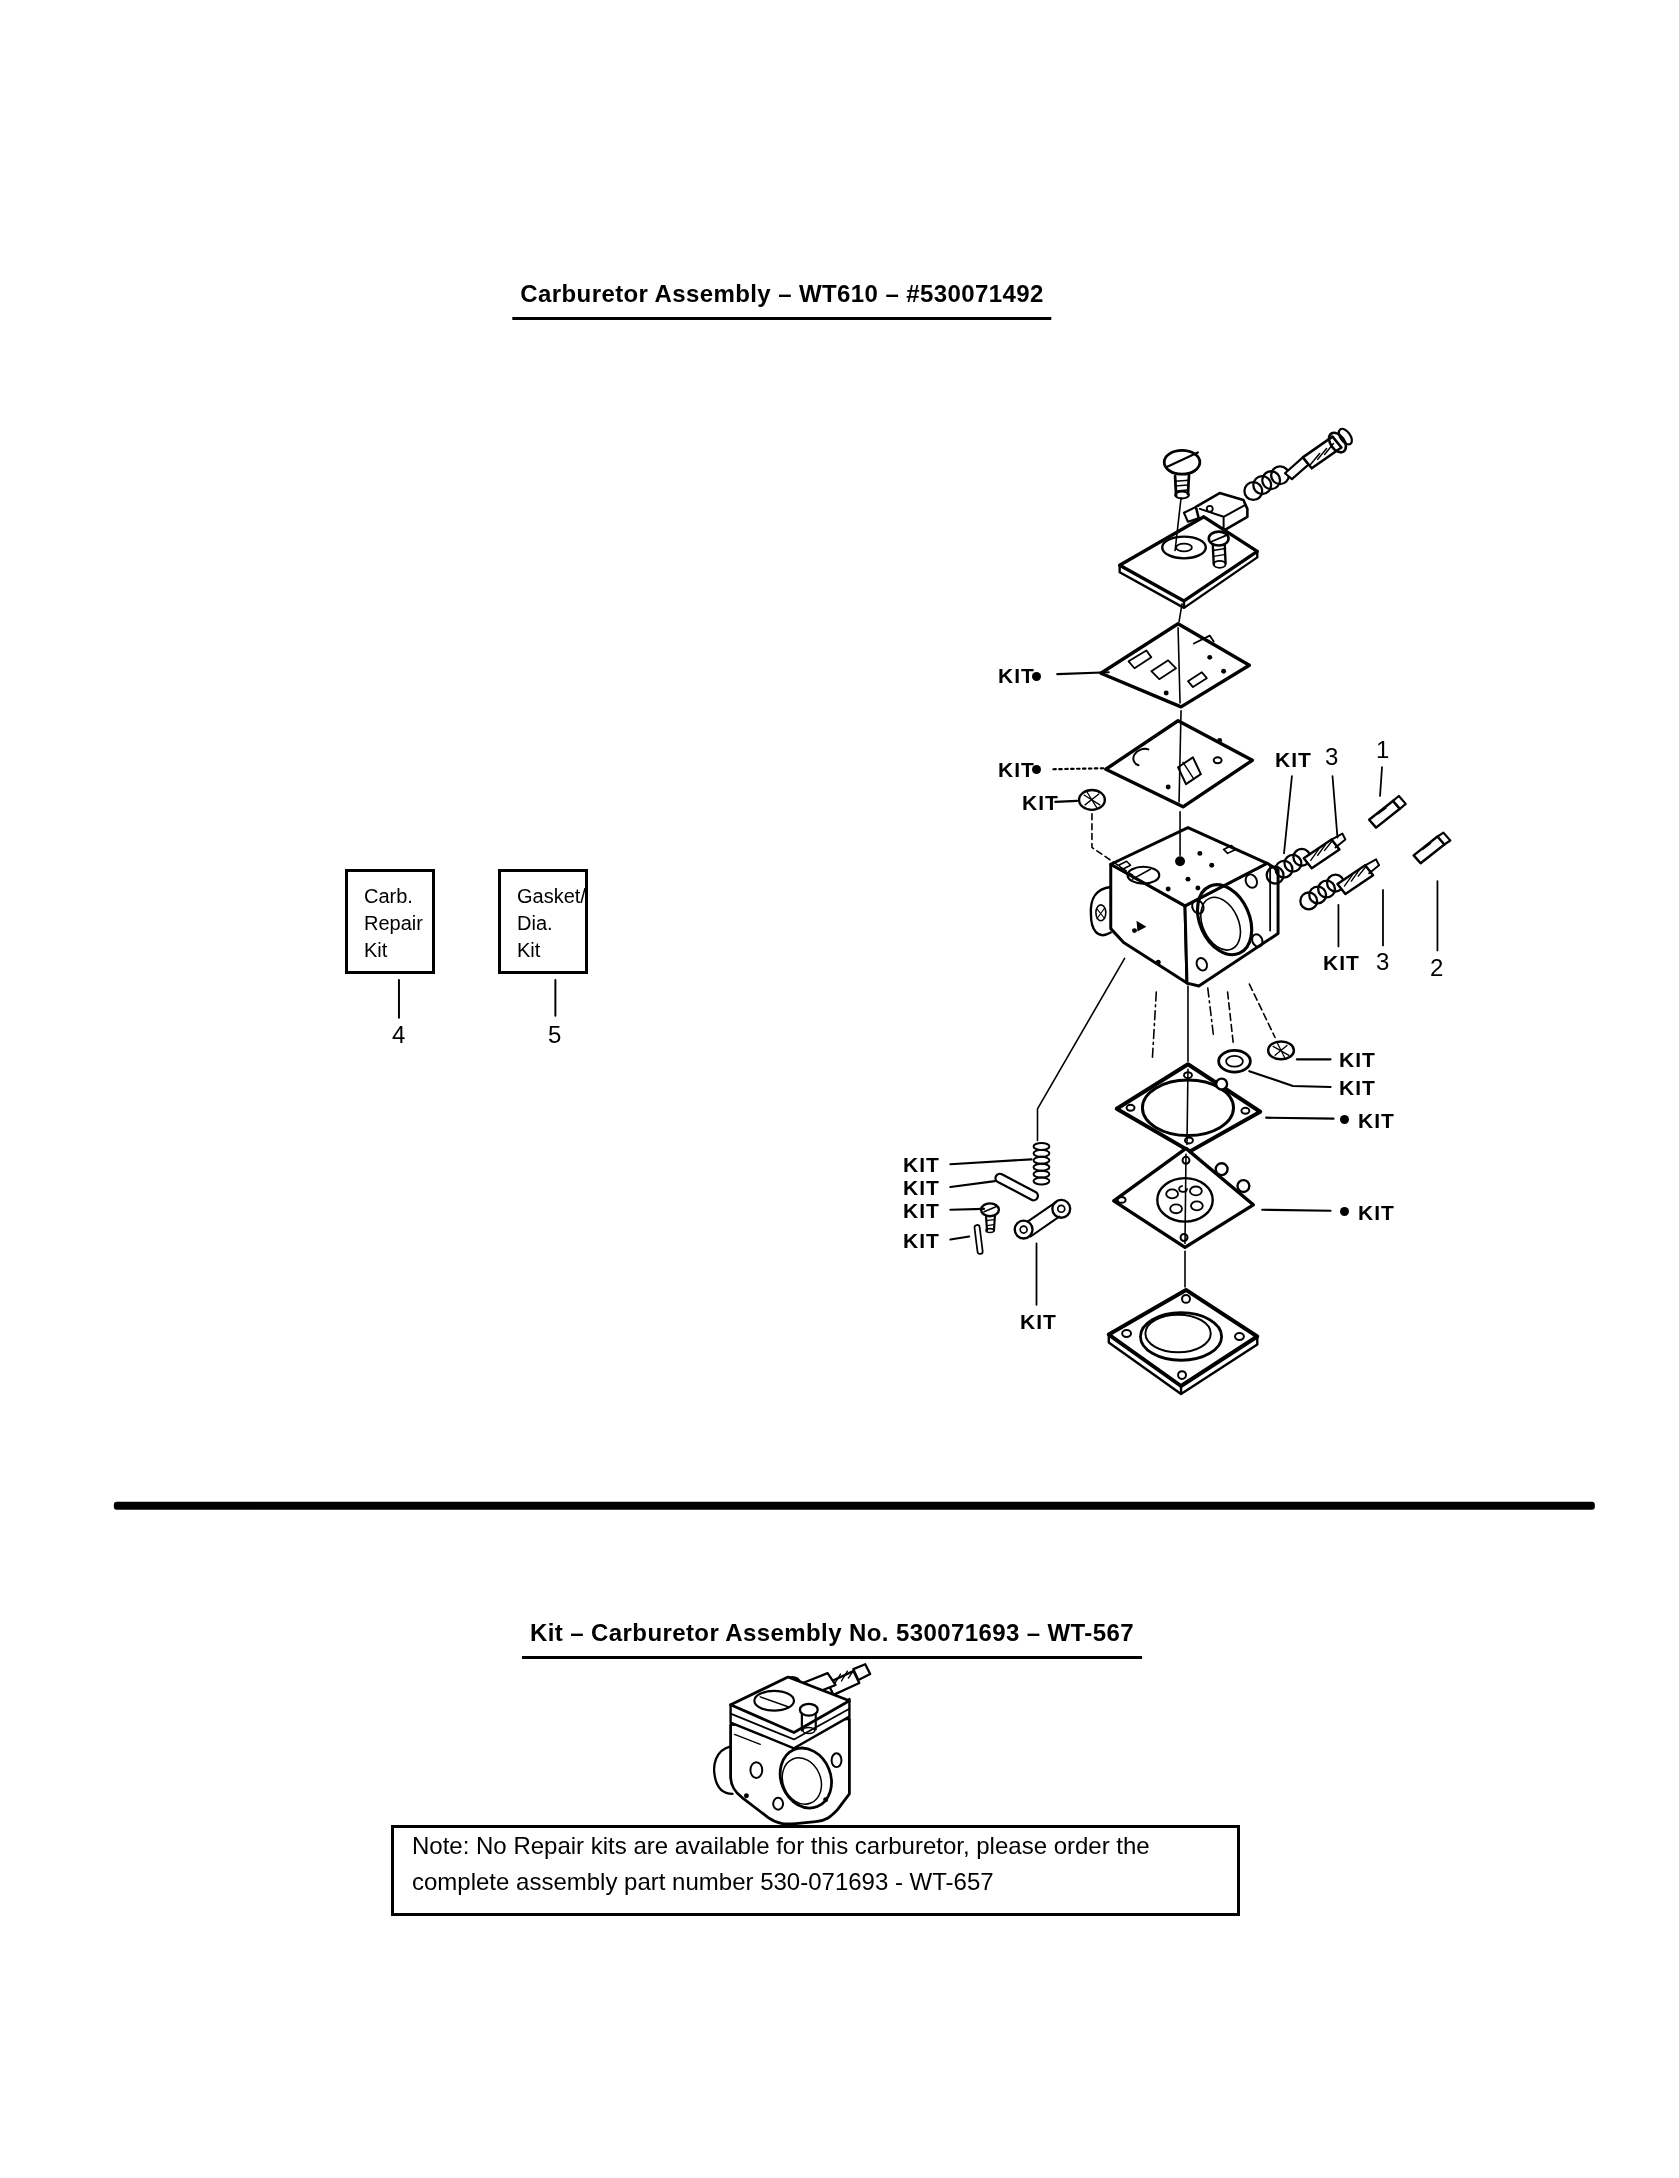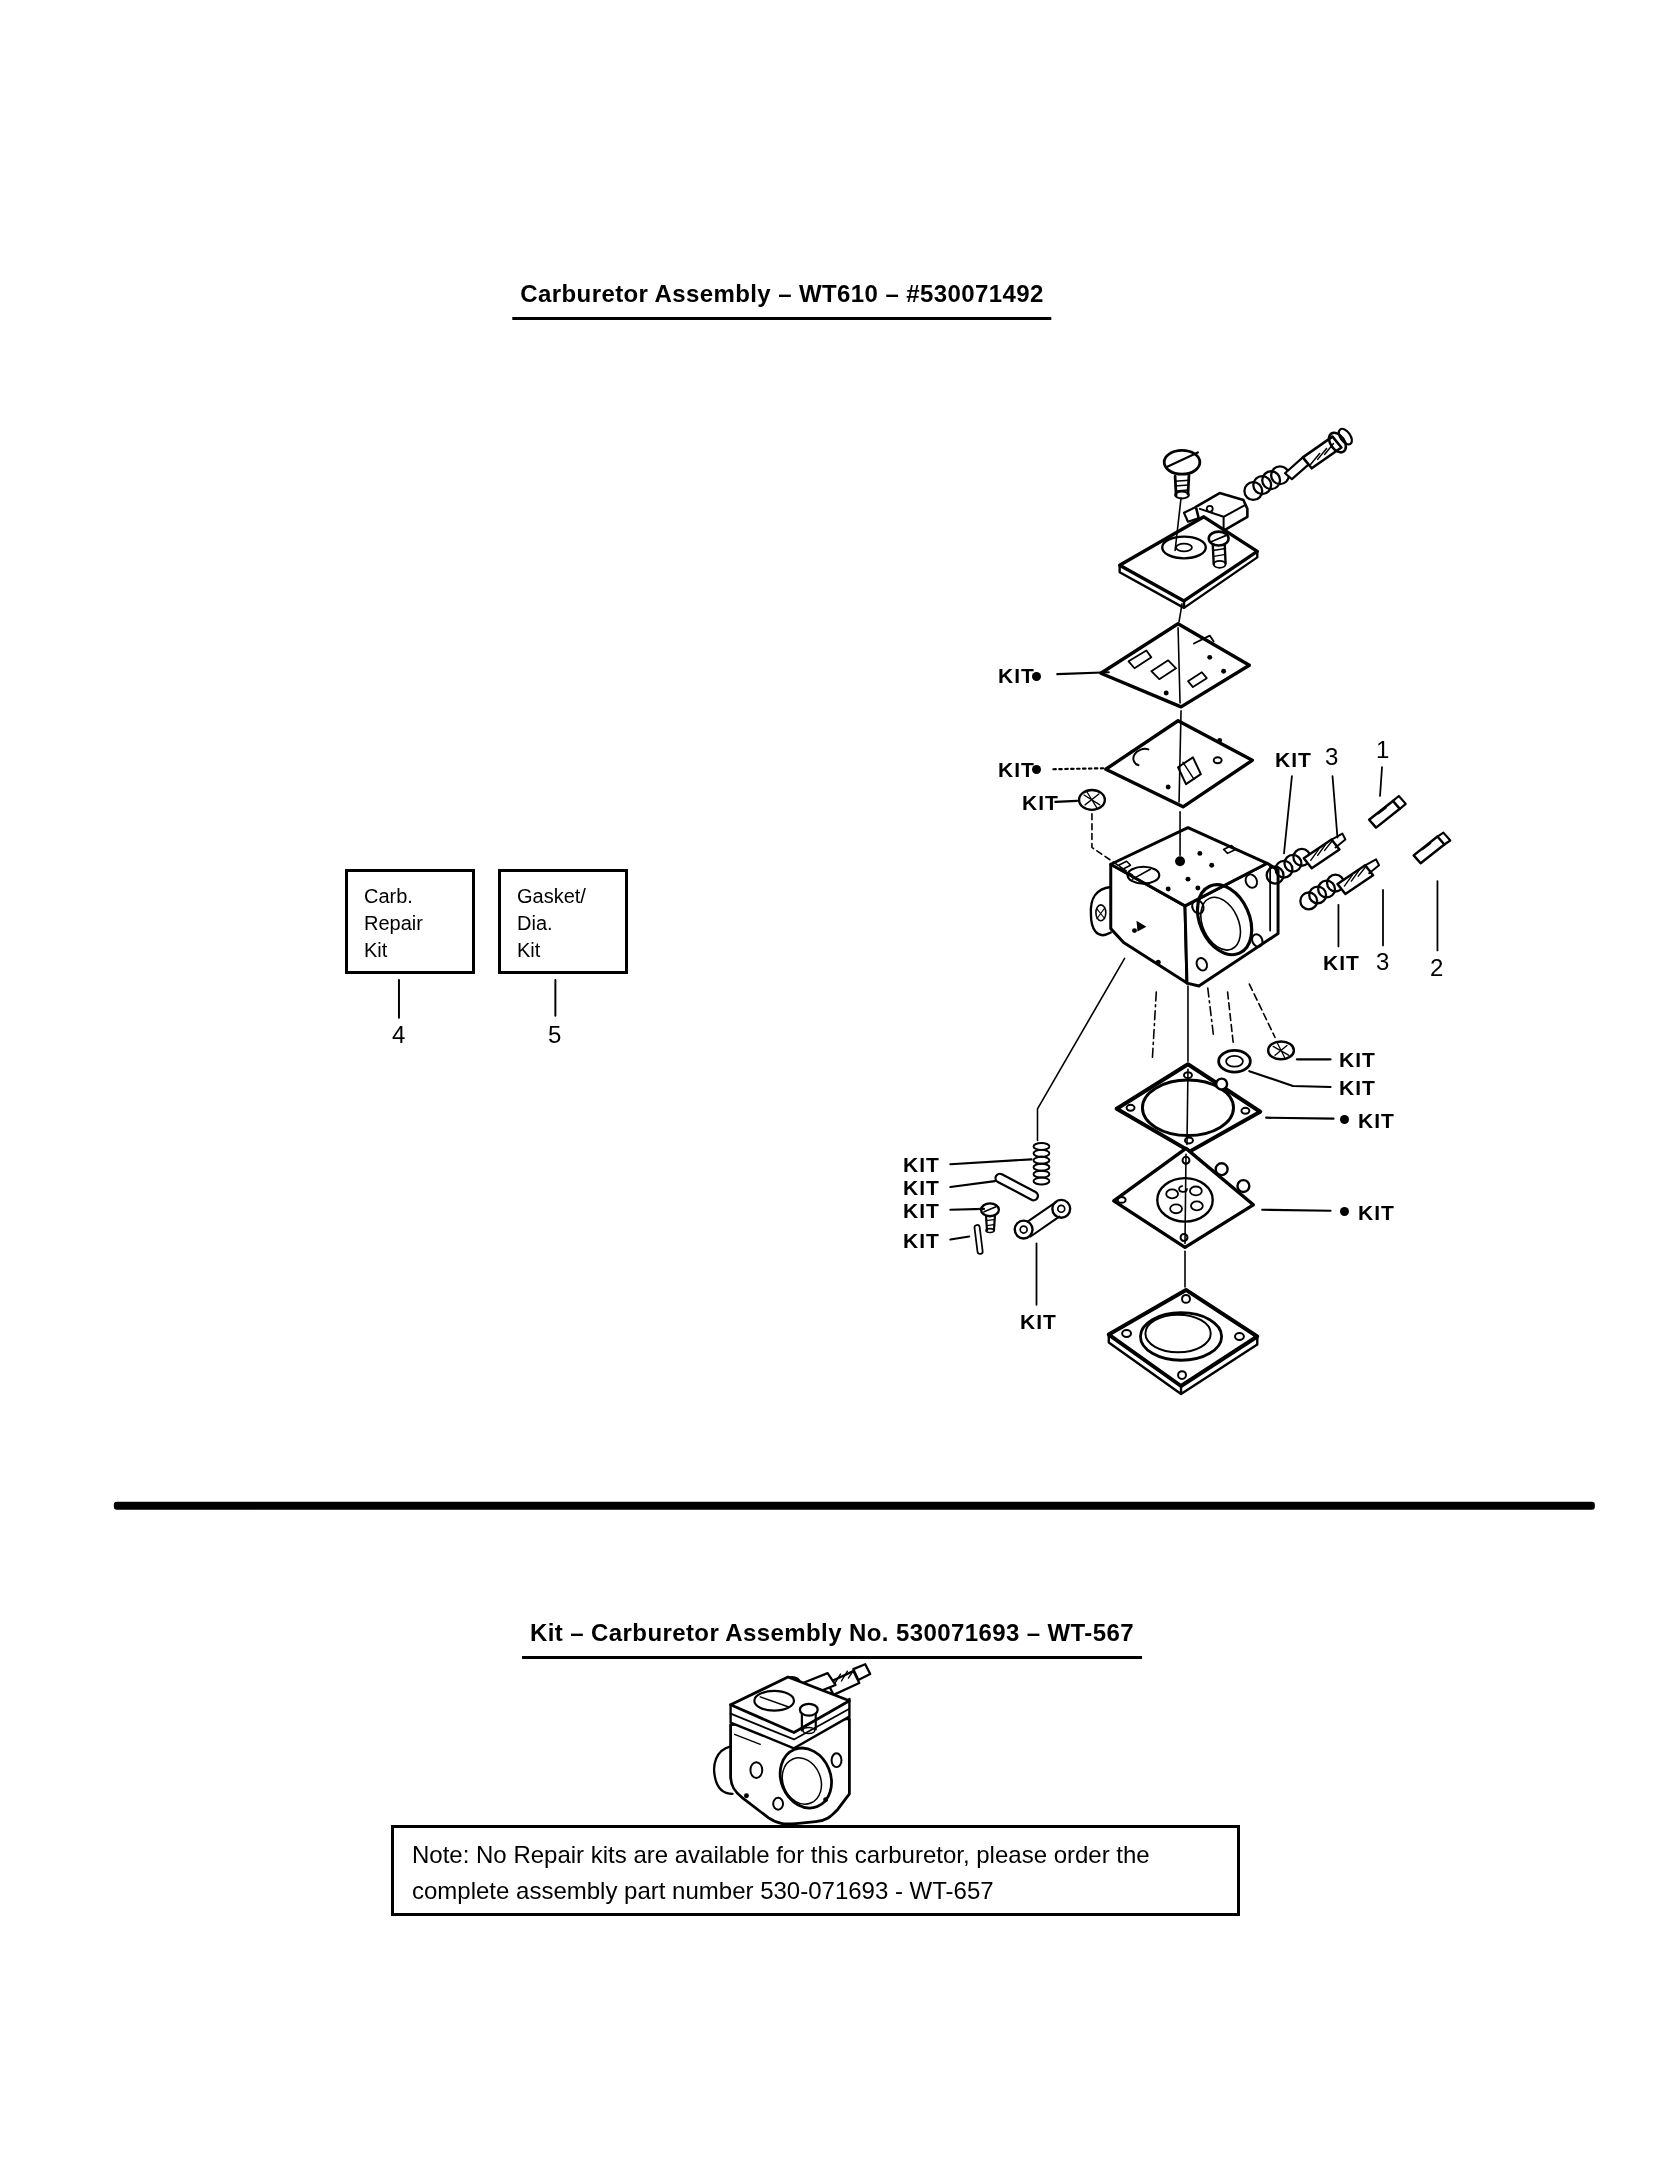--- a/index.html
+++ b/index.html
@@ -18,21 +18,21 @@
     white-space:nowrap;
     font-weight:bold;
     font-size:24px;
     letter-spacing:0.4px;
     border-bottom:3px solid #000;
     padding:0 8px 9px 8px;
     z-index:3;
   }
   .legend-box{
     position:absolute;
-    width:130px;height:105px;
+    width:90px;height:105px;
     border:3px solid #000;
     box-sizing:border-box;
     z-index:3;
     background:#fff;
   }
   .legend-box .lbl{
     display:block;
     white-space:pre-line;
     font-size:20px;
     line-height:27px;
@@ -65,21 +65,21 @@
     border:3px solid #000;
     box-sizing:border-box;
     z-index:1;
     background:#fff;
   }
   .note-box .note-text{
     display:block;
     white-space:pre-line;
     font-size:24px;
     line-height:36px;
-    padding:9px 0 0 18px;
+    padding:0 0 0 18px;
   }
 </style>
 </head>
 <body>
 
 <div class="page">
 
   <div class="title" style="left:782px;top:280px;">Carburetor Assembly – WT610 – #530071492</div>
 
   <div class="legend-box" style="left:345px;top:869px;">

